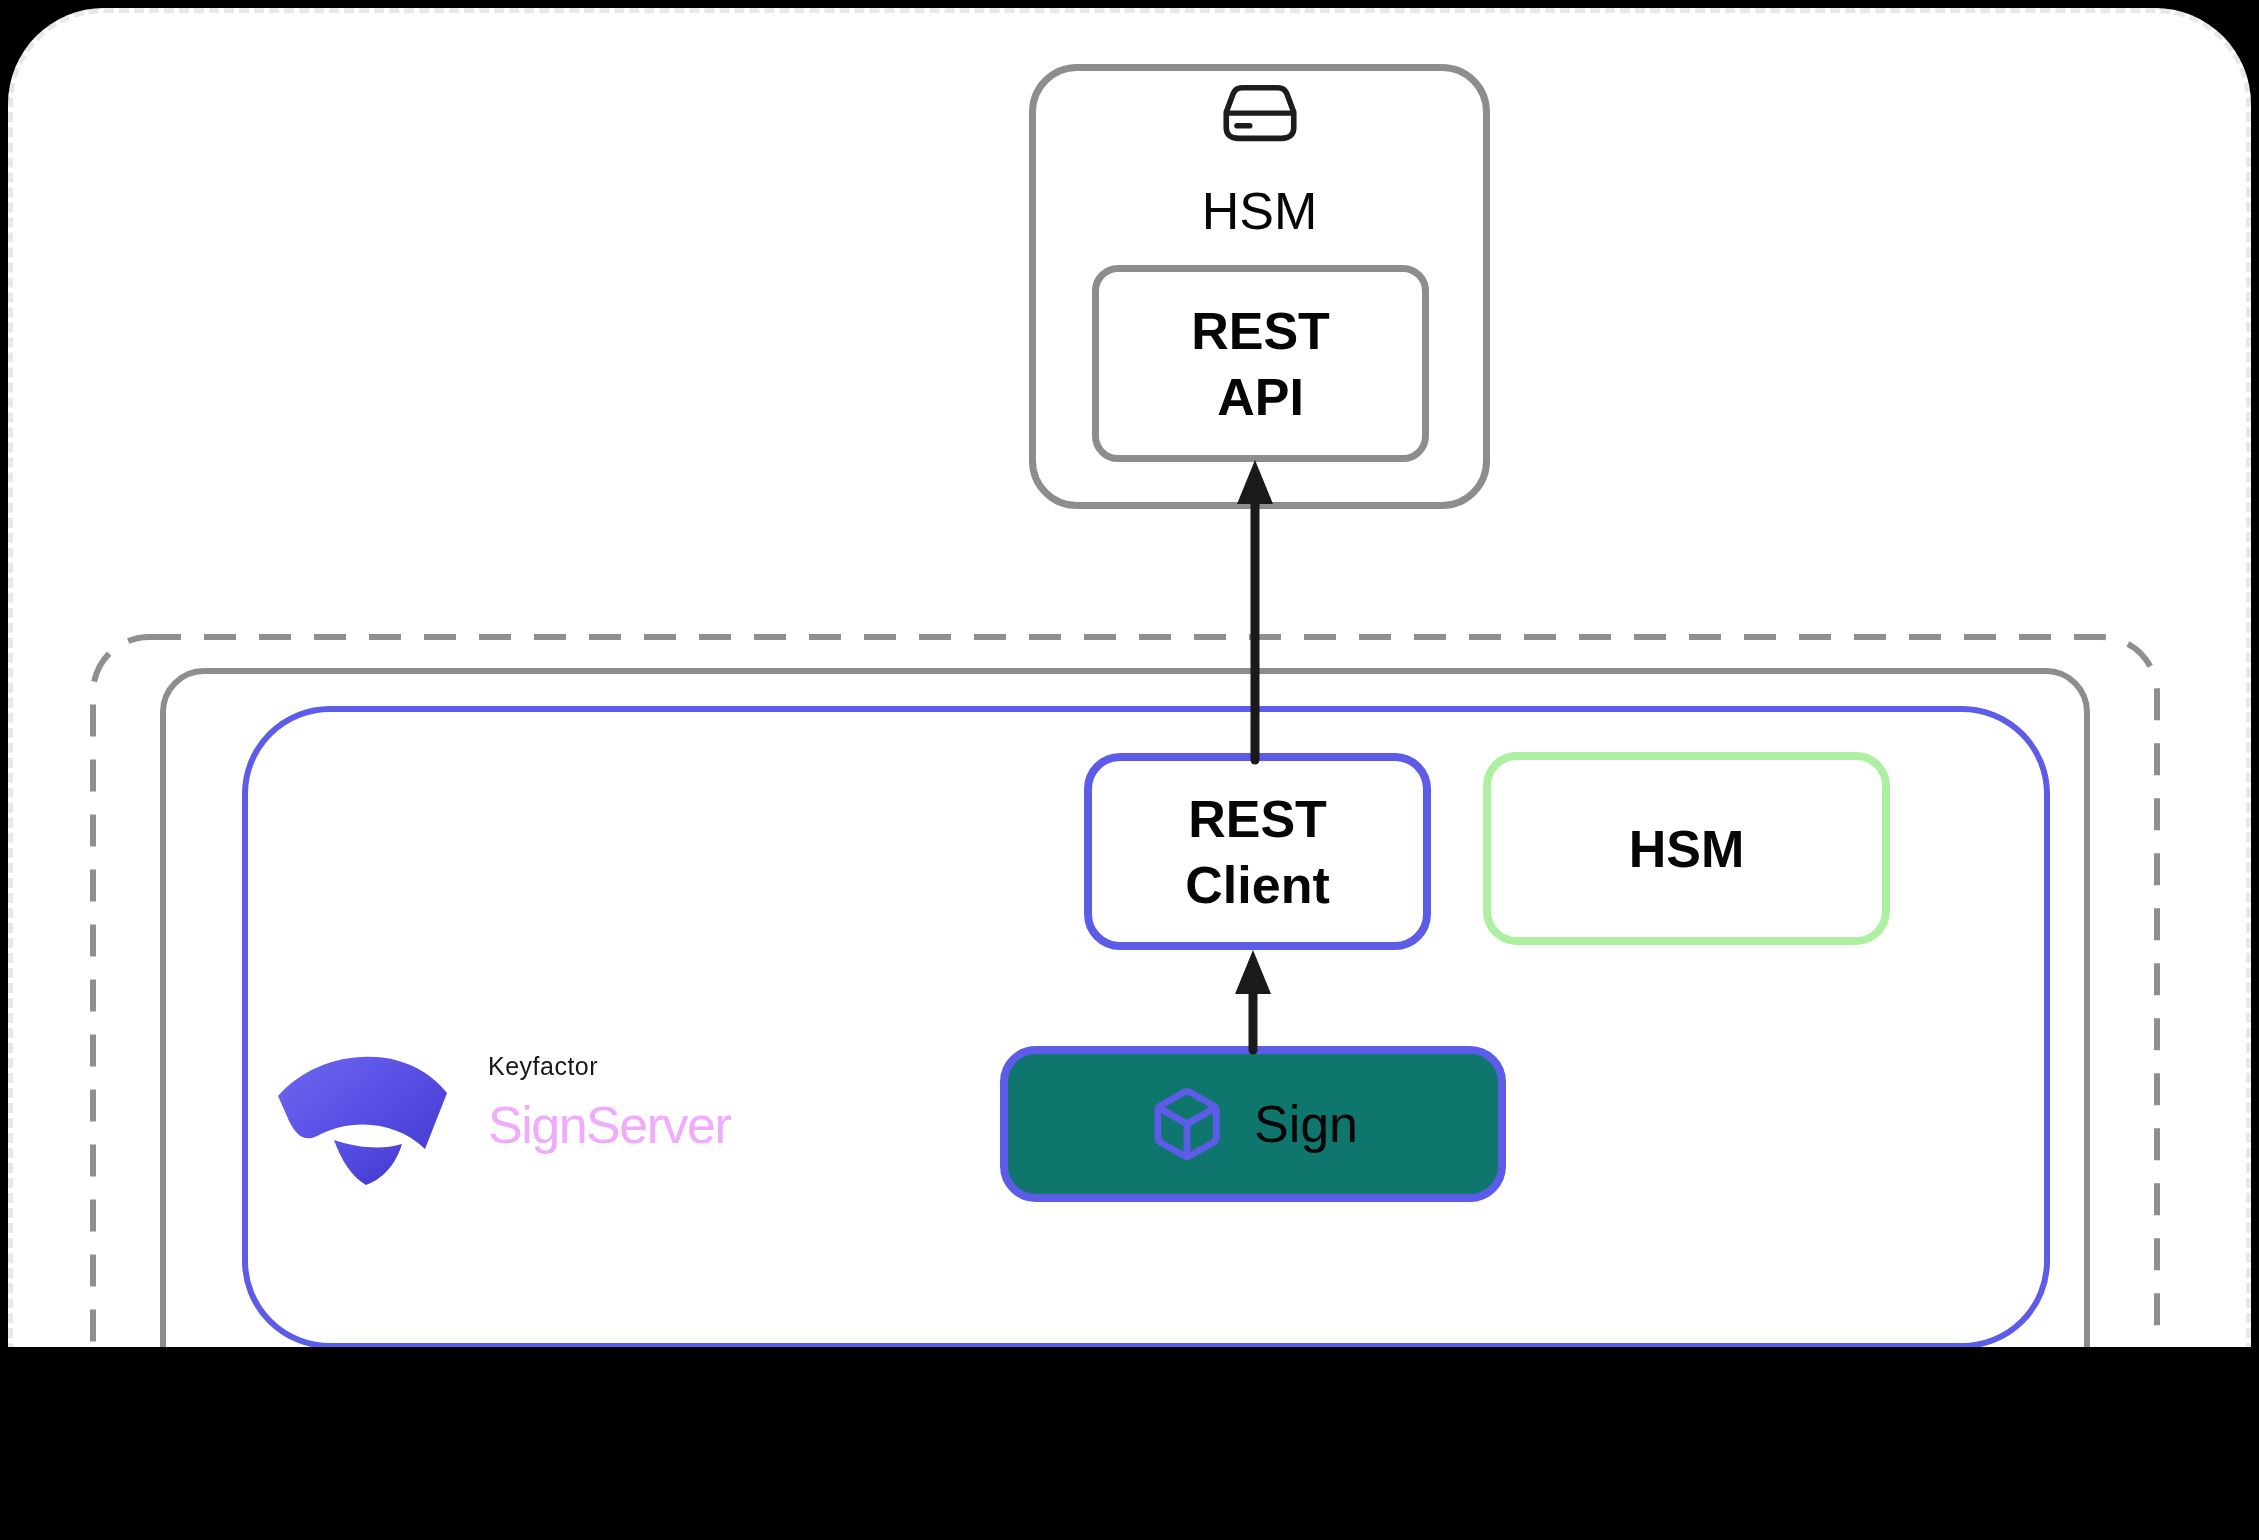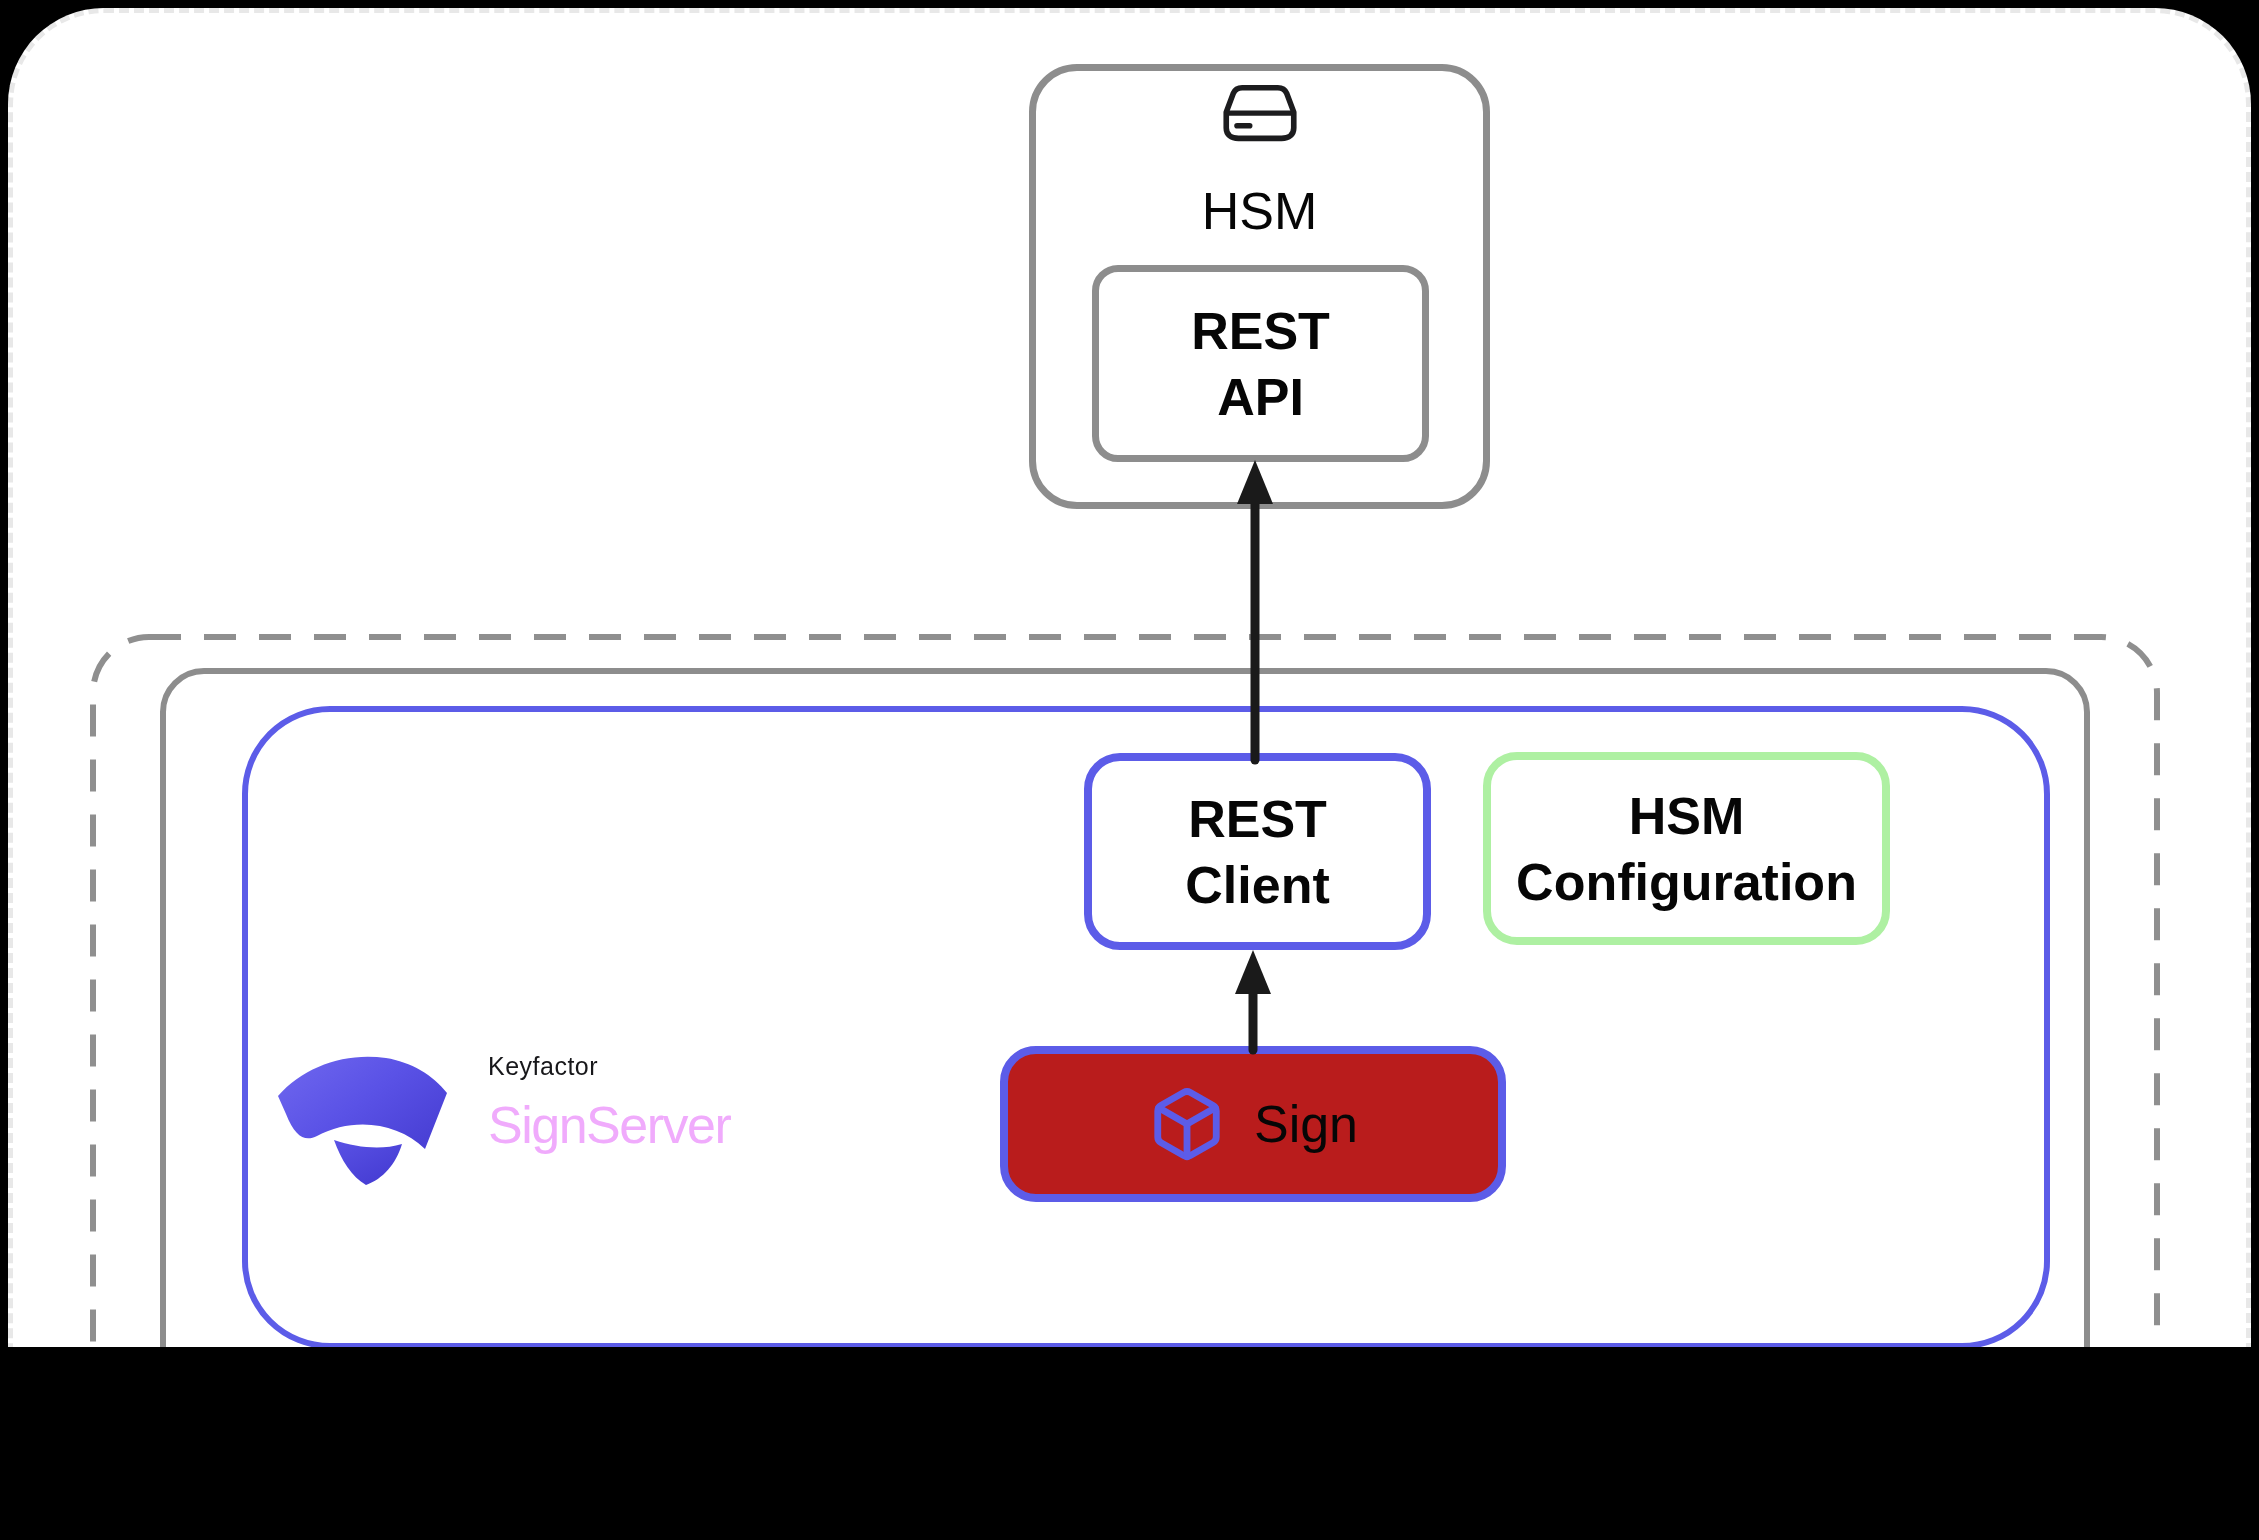--- a/index.html
+++ b/index.html
@@ -148,21 +148,21 @@
     justify-content: center;
     align-items: center;
   }
   .sign-node {
     position: absolute;
     left: 752px; top: 334px;
     width: 506px; height: 156px;
     border: 8px solid #5c5ce8;
     border-radius: 36px;
     box-sizing: border-box;
-    background: #b91c1c;
+    background: #0f766e;
     display: flex;
     flex-direction: row;
     justify-content: center;
     align-items: center;
     gap: 28px;
   }
   .sign-node .cube { width: 78px; height: 82px; }
   .sign-label {
     font-size: 52px;
     color: #060606;
@@ -227,21 +227,20 @@
           </div>
         </div>
 
         <div class="rest-client-node">
           <div class="two-line">REST</div>
           <div class="two-line">Client</div>
         </div>
 
         <div class="hsm-config-node">
           <div class="two-line">HSM</div>
-          <div class="two-line">Configuration</div>
         </div>
 
         <div class="sign-node">
           <svg class="cube" viewBox="0 0 24 24" fill="none">
             <path d="M21 16V8a2 2 0 0 0-1-1.73l-7-4a2 2 0 0 0-2 0l-7 4A2 2 0 0 0 3 8v8a2 2 0 0 0 1 1.73l7 4a2 2 0 0 0 2 0l7-4A2 2 0 0 0 21 16z" stroke="#5c5ce8" stroke-width="2.1" stroke-linecap="round" stroke-linejoin="round"></path>
             <path d="m3.3 7 8.7 5 8.7-5" stroke="#5c5ce8" stroke-width="2.1" stroke-linecap="round" stroke-linejoin="round"></path>
             <path d="M12 22.08V12" stroke="#5c5ce8" stroke-width="2.1" stroke-linecap="round" stroke-linejoin="round"></path>
           </svg>
           <div class="sign-label">Sign</div>
         </div>

